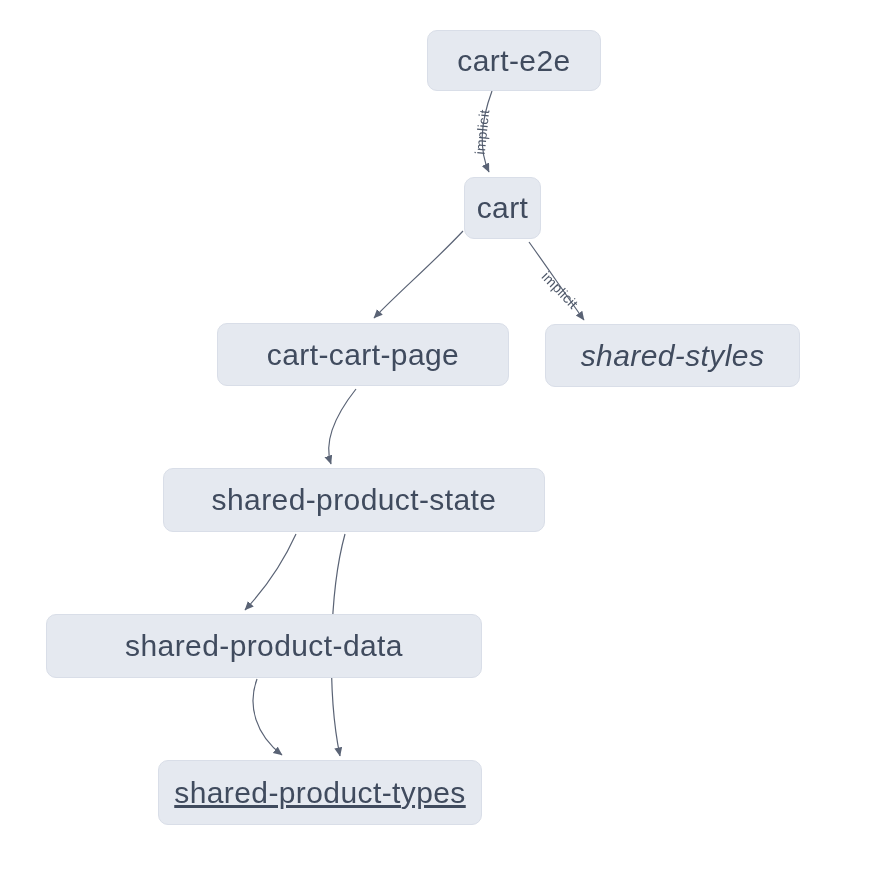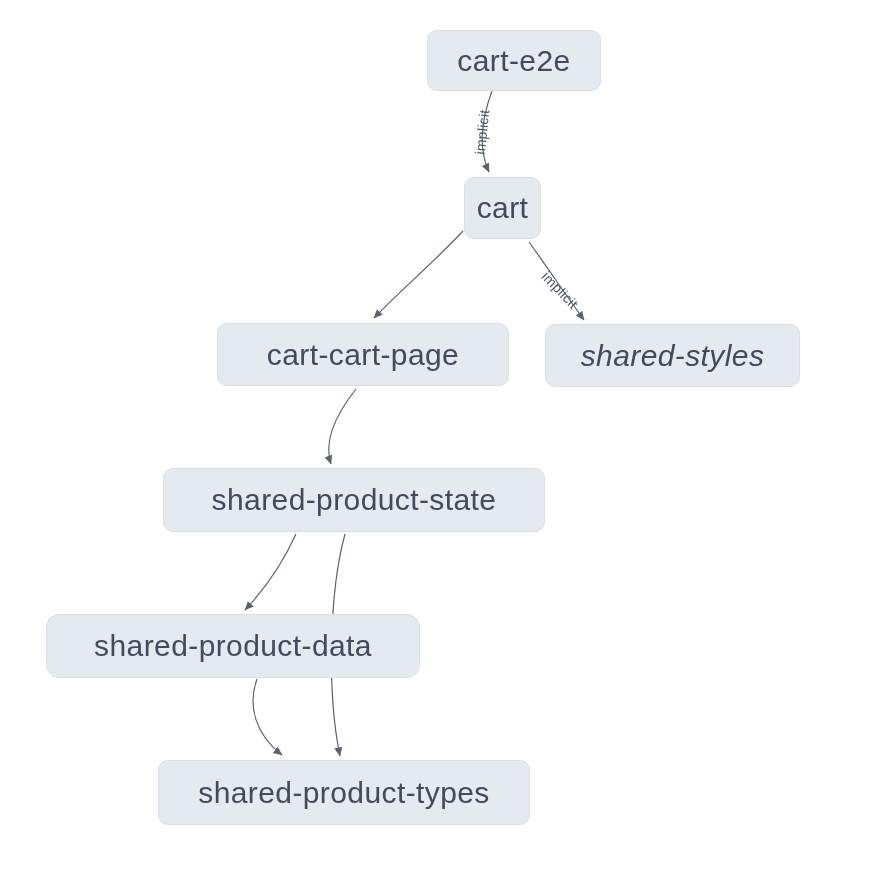--- a/index.html
+++ b/index.html
@@ -84,20 +84,20 @@
       </div>
       <div class="node" style="left: 217px; top: 323px; width: 292px; height: 63px;">
         <span>cart-cart-page</span>
       </div>
       <div class="node" style="left: 545px; top: 324px; width: 255px; height: 63px; font-style: italic;">
         <span>shared-styles</span>
       </div>
       <div class="node" style="left: 163px; top: 468px; width: 382px; height: 64px;">
         <span>shared-product-state</span>
       </div>
-      <div class="node" style="left: 46px; top: 614px; width: 374px; height: 64px; border-radius: 13px;">
+      <div class="node" style="left: 46px; top: 614px; width: 436px; height: 64px;">
         <span>shared-product-data</span>
       </div>
-      <div class="node" style="left: 158px; top: 760px; width: 372px; height: 65px;">
+      <div class="node" style="left: 158px; top: 760px; width: 324px; height: 65px; text-decoration: underline;">
         <span>shared-product-types</span>
       </div>
     </div>
 </div>
 
 </body></html>

